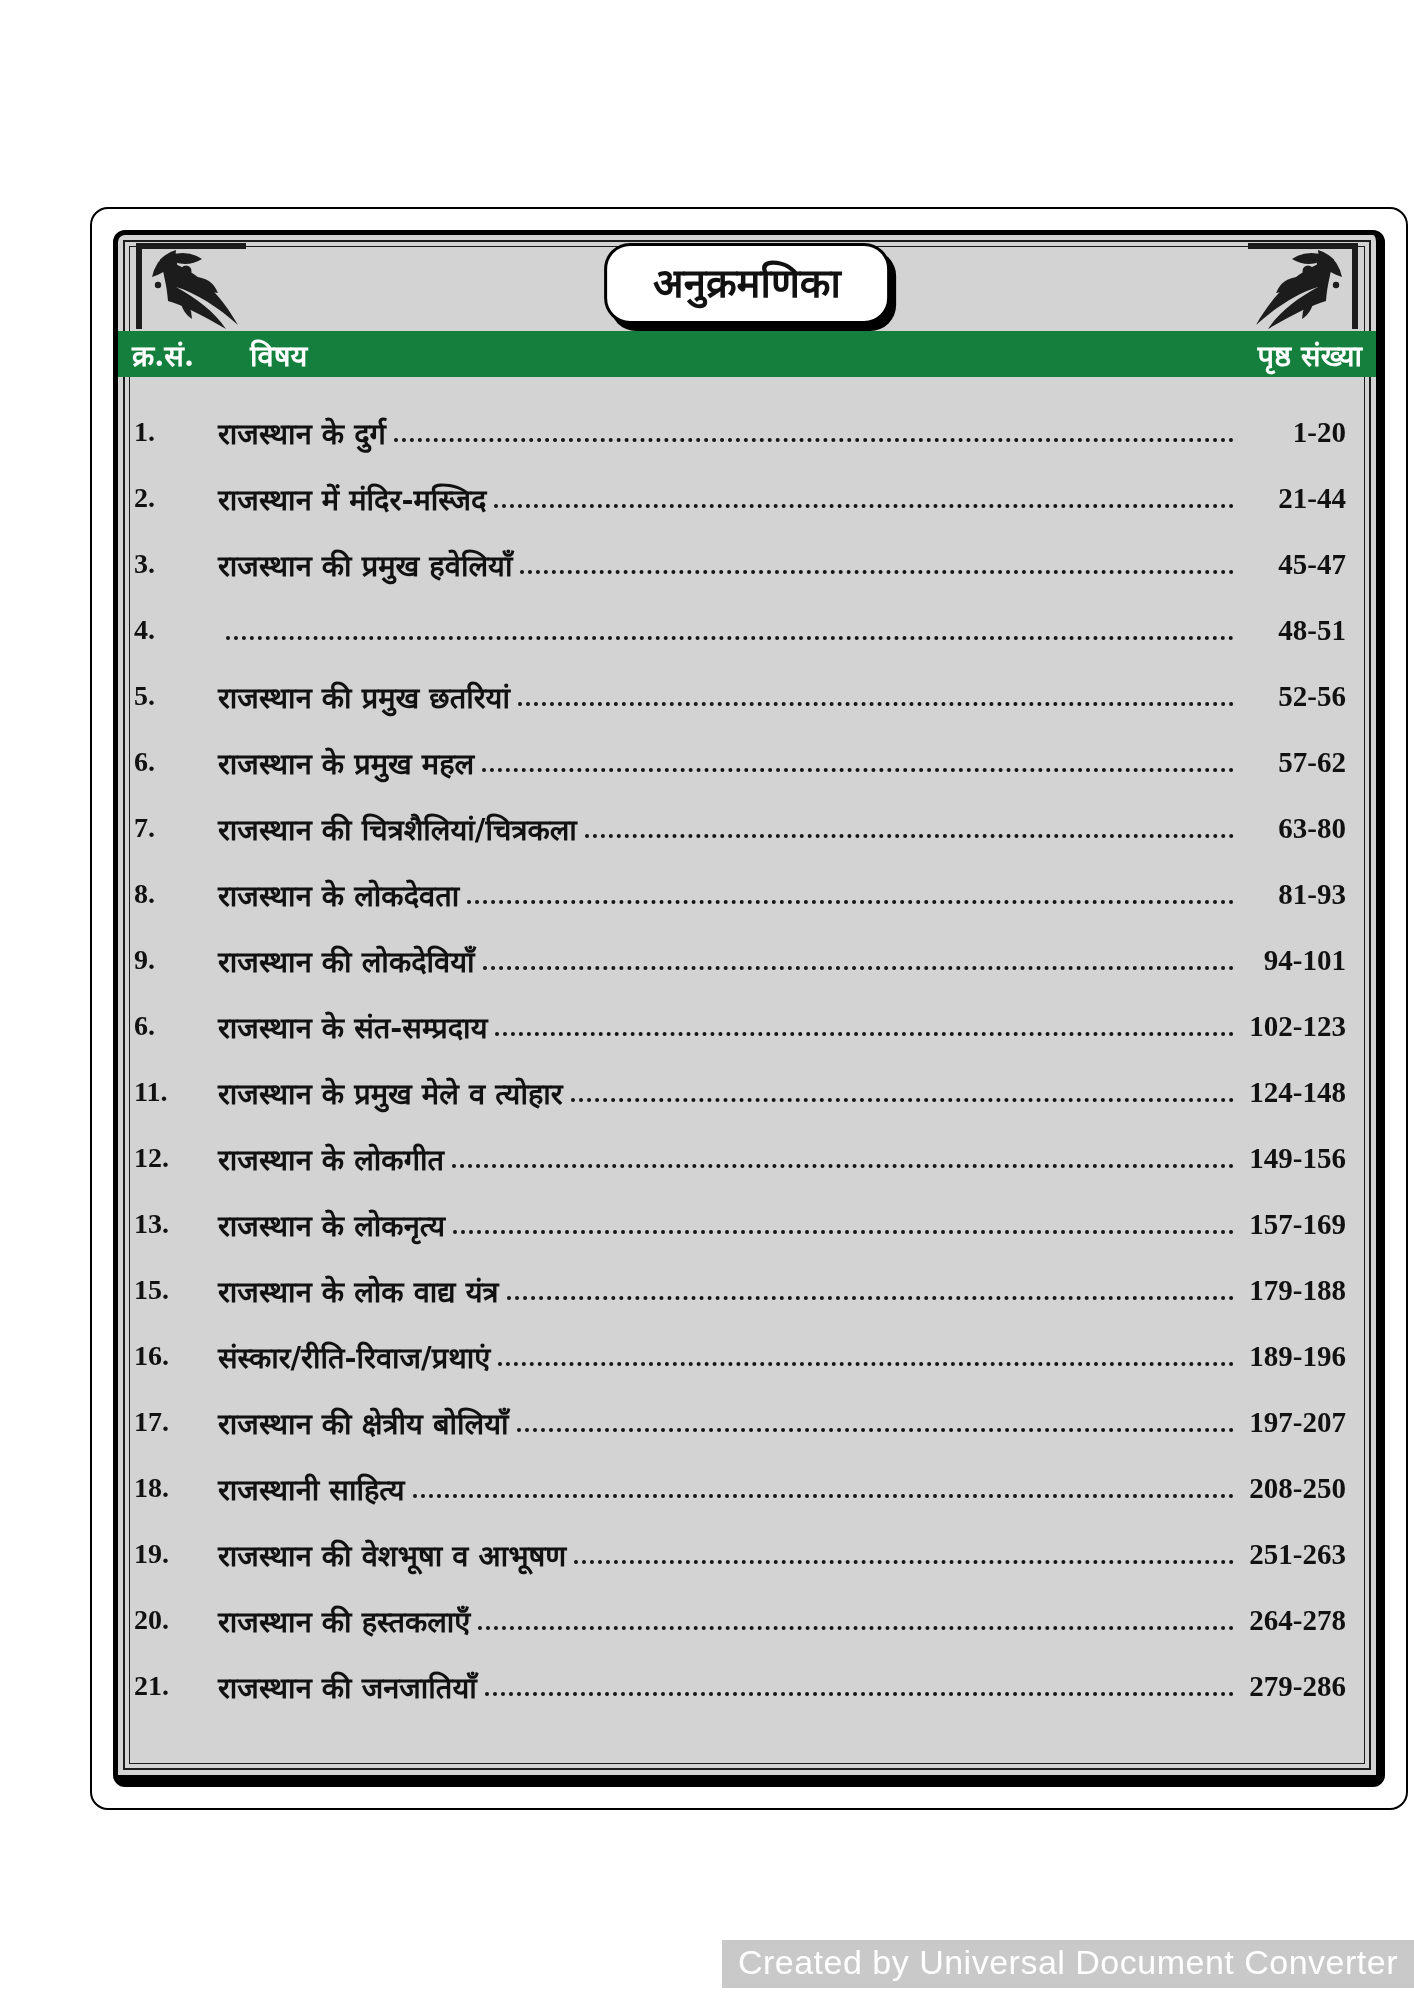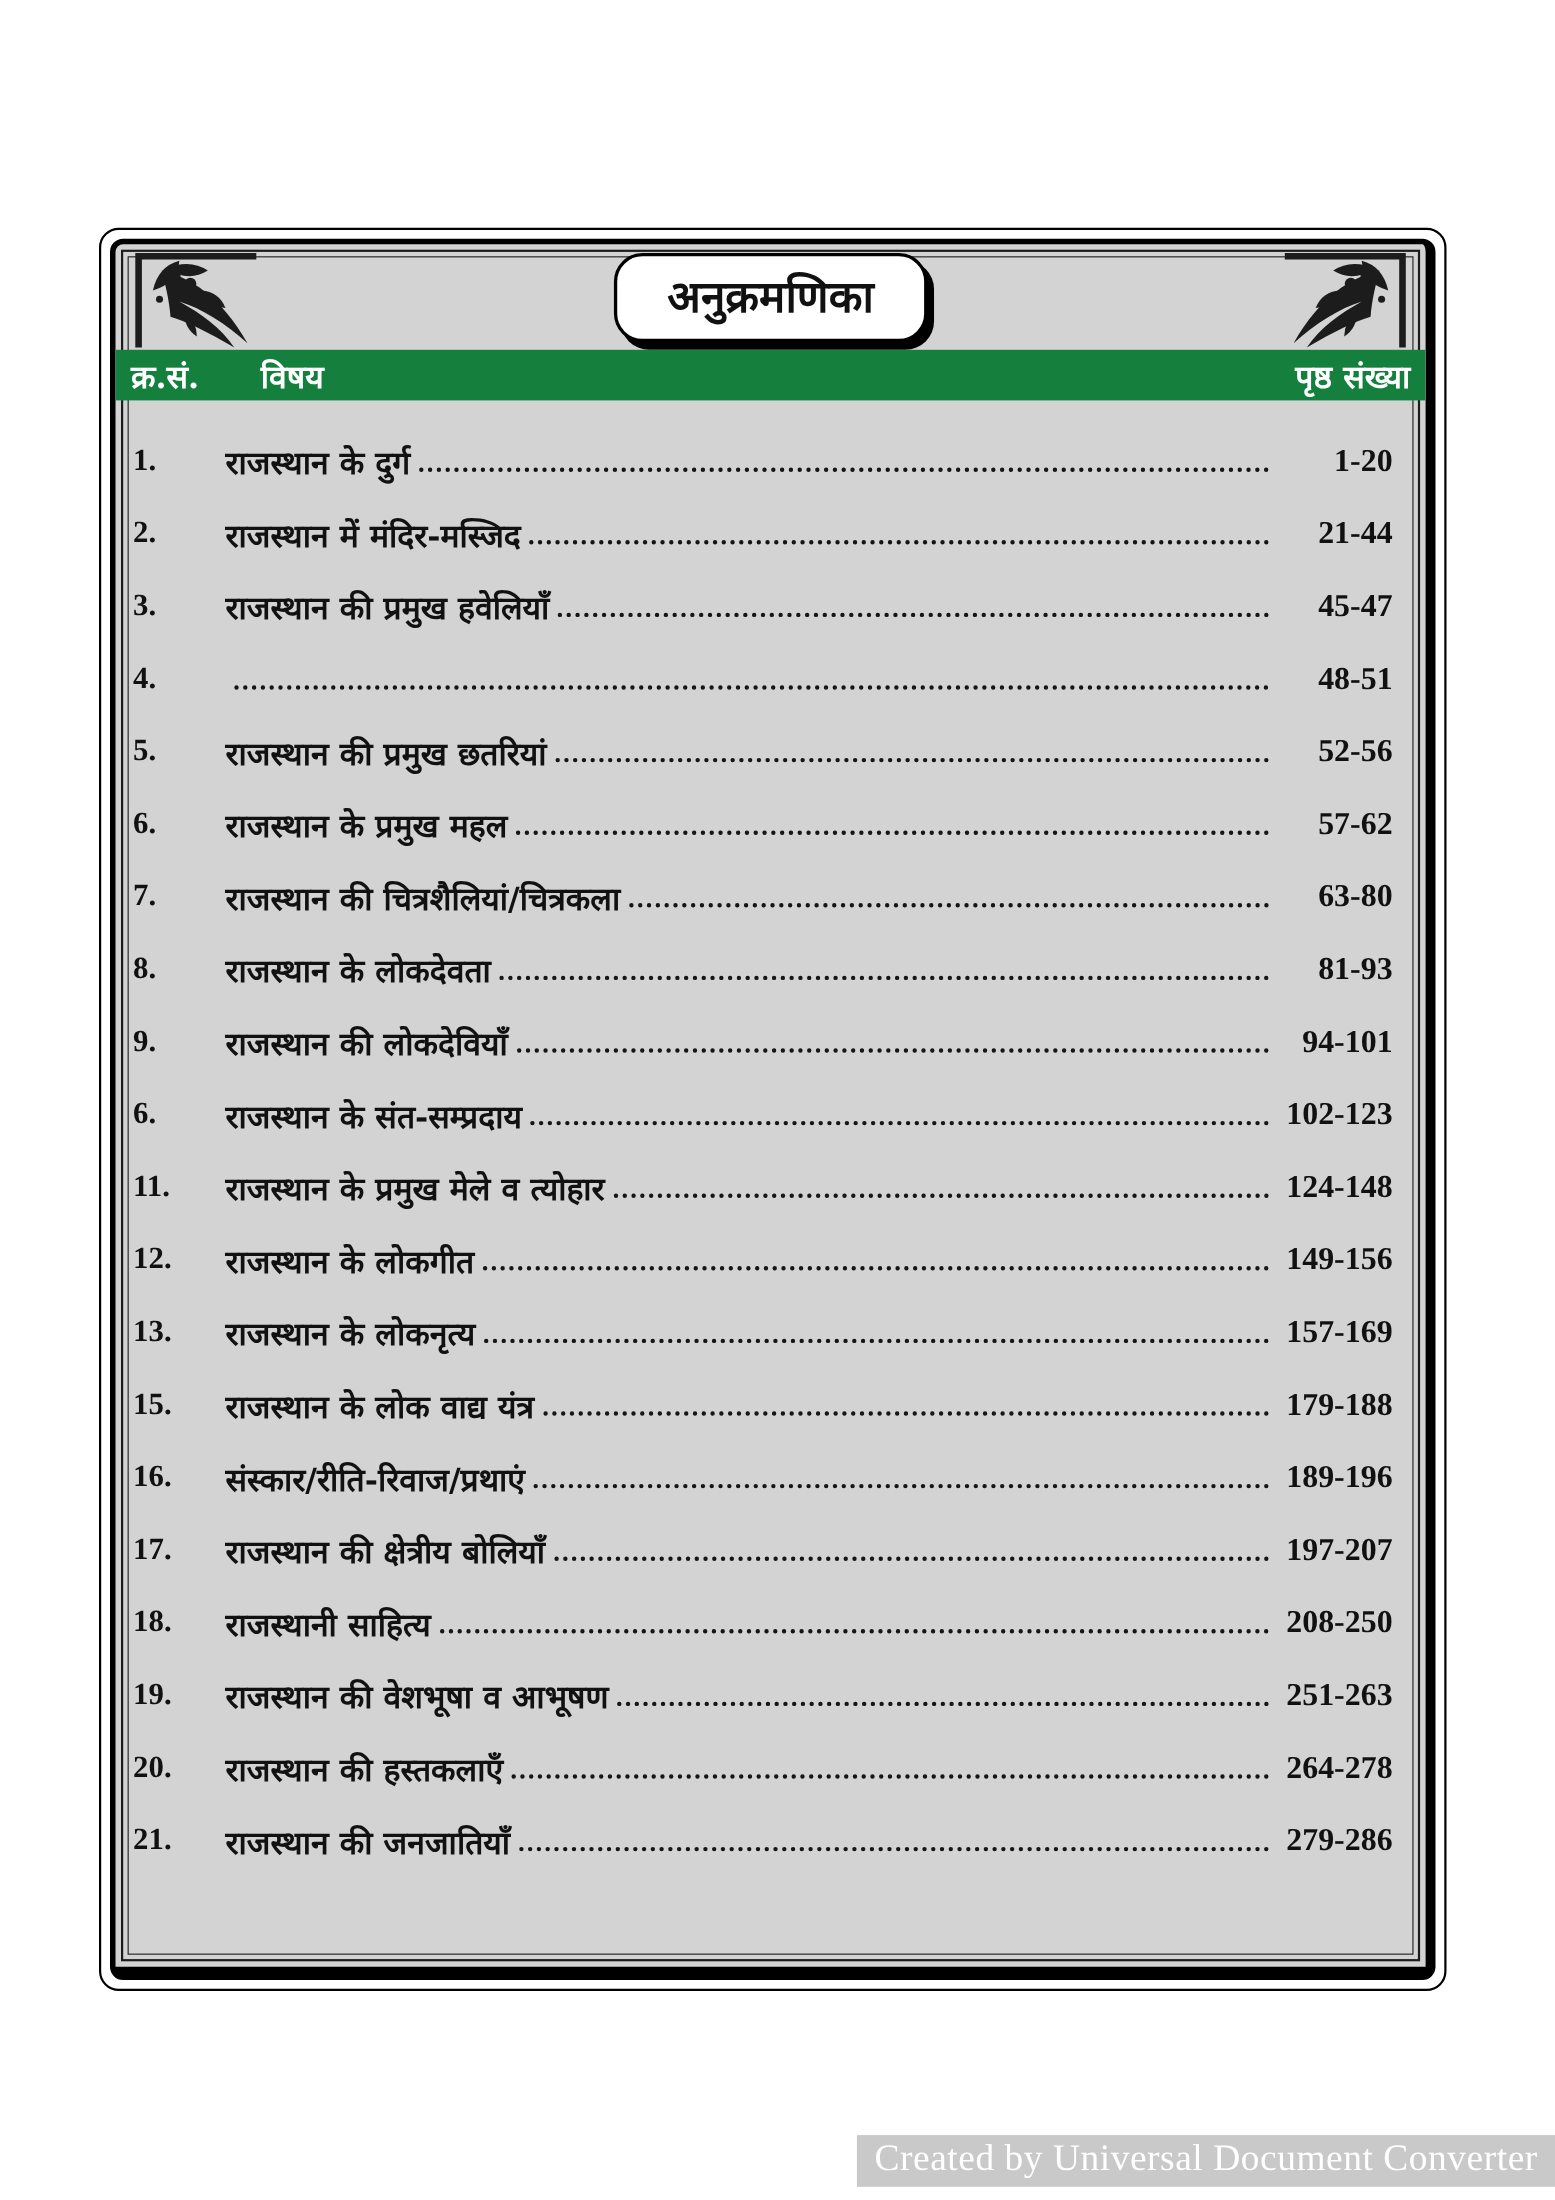--- a/index.html
+++ b/index.html
@@ -3,23 +3,23 @@
 <meta charset="utf-8">
 <style>
   html,body { margin:0; padding:0; background:#ffffff; }
   .page {
     position:relative; width:1414px; height:2000px; background:#ffffff;
     font-family:"DejaVu Serif","DejaVu Sans",serif; color:#111;
     overflow:hidden;
   }
   
   .frame-outer {
-    position:absolute; left:90px; top:207px; width:1225px; height:1603px;
+    position:absolute; left:90px; top:207px; width:1318px; height:1603px;
     box-sizing:border-box; border:2px solid #000; border-radius:18px;
-    padding:8px; background:#ffffff;
+    padding:21px; background:#ffffff;
   }
   .frame-mid {
     position:relative; width:100%; height:100%; box-sizing:border-box;
     border-style:solid; border-color:#000;
     border-width:5px 9px 12px 5px; border-radius:12px;
     background:#d3d3d3; overflow:hidden;
   }
   .inner-line-1 { position:absolute; inset:5px; border:2px solid #1c1c1c; z-index:0; pointer-events:none; }
   .inner-line-2 { position:absolute; inset:11px; border:1px solid #1c1c1c; z-index:0; pointer-events:none; }
 
@@ -55,21 +55,21 @@
   .dots { flex:1 1 auto; margin:0 8px; height:1.05em; border-bottom:4px dotted #151515; min-width:20px; }
   .pages {
     font-size:29px; font-weight:bold; font-family:"Liberation Serif",serif;
     min-width:104px; text-align:right; white-space:nowrap;
   }
 
   
   .watermark {
     position:absolute; right:0; bottom:12px;
     background:#c9c9c9; color:#ffffff;
-    font-family:Liberation Serif, serif; font-size:34px;
+    font-family:Liberation Sans, sans-serif; font-size:34px;
     padding:3px 16px 6px; letter-spacing:0.5px; white-space:nowrap;
   }
 </style>
 </head>
 <body>
 
 <div class="page">
 
   <div class="frame-outer">
     <div class="frame-mid">

